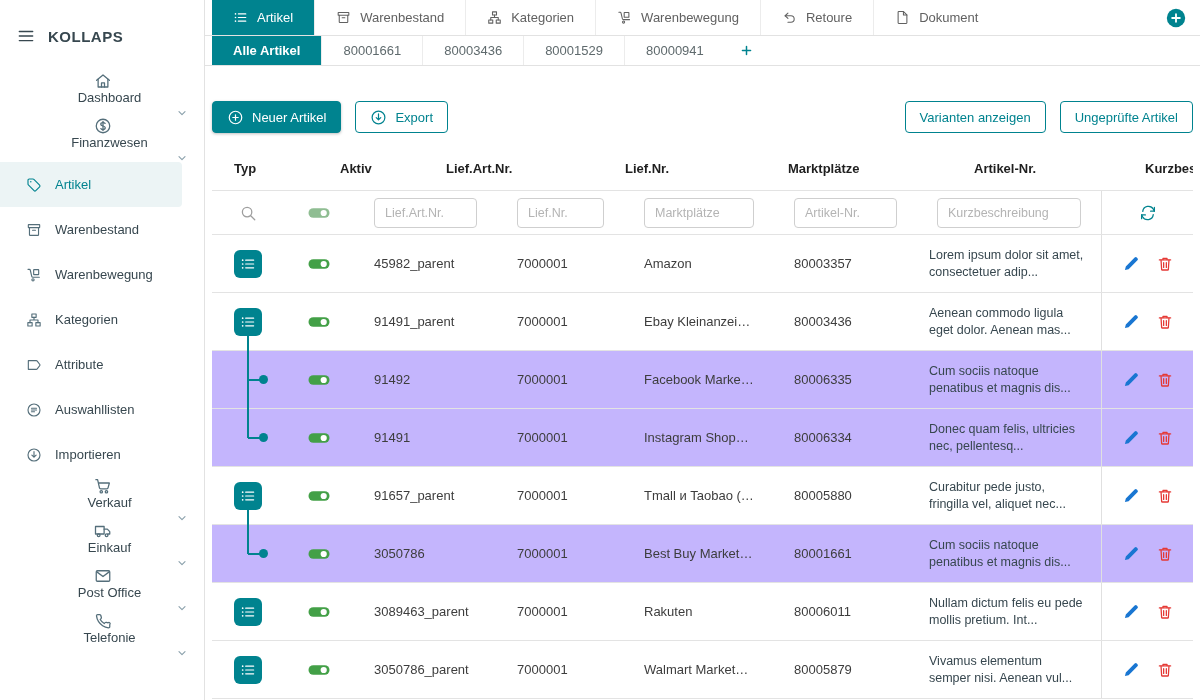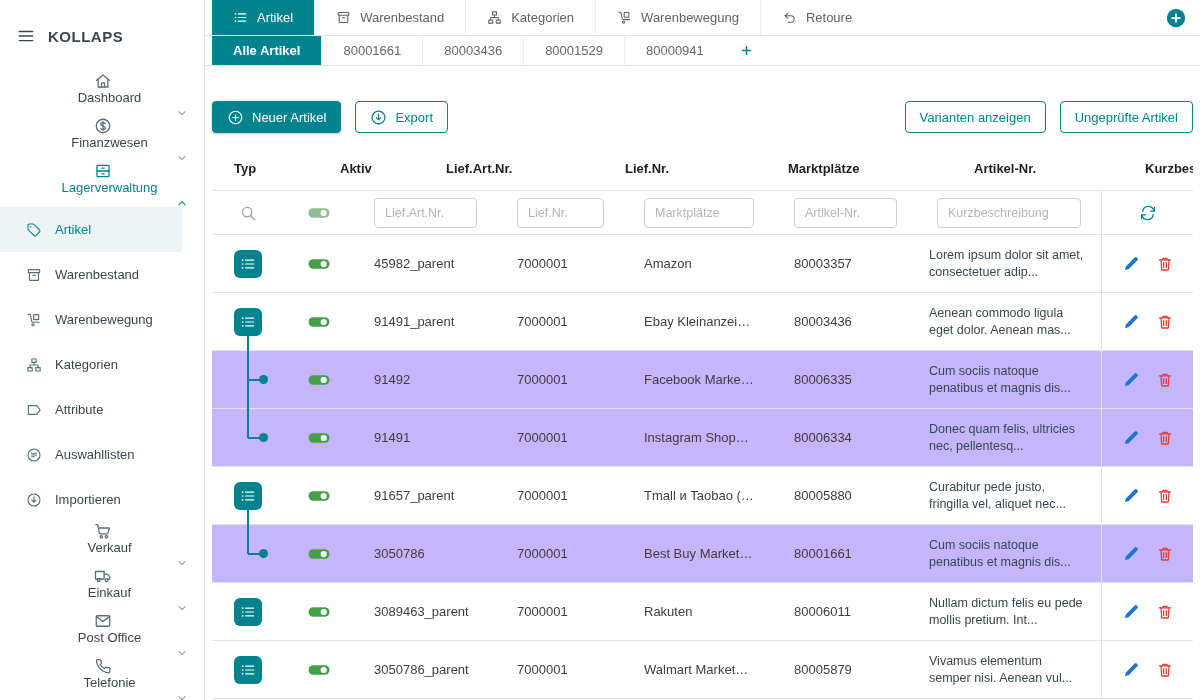--- a/index.html
+++ b/index.html
@@ -146,35 +146,20 @@
               <path d="M14.8 8.6c-.55-.75-1.6-1.25-2.8-1.25-1.66 0-3 .95-3 2.25s1.34 1.9 3 2.4 3 1.1 3 2.4-1.34 2.25-3 2.25c-1.2 0-2.25-.5-2.8-1.25"></path>
             </svg>
           </span>
           <span class="ni-label">Finanzwesen</span>
           <span class="ic chev">
             <svg viewBox="0 0 24 24" fill="none" stroke="currentColor" stroke-width="1.7" stroke-linecap="round" stroke-linejoin="round">
               <path d="M7.5 10l4.5 4.5L16.5 10"></path>
             </svg>
           </span>
         </div>
-        <div class="nav-item teal">
-          <span class="ic ni-icon">
-            <svg viewBox="0 0 24 24" fill="none" stroke="currentColor" stroke-width="1.7" stroke-linecap="round" stroke-linejoin="round">
-              <rect x="4" y="4.5" width="16" height="15" rx="1"></rect>
-              <path d="M4 12h16"></path>
-              <path d="M10.5 8.2h3M10.5 15.8h3"></path>
-            </svg>
-          </span>
-          <span class="ni-label">Lagerverwaltung</span>
-          <span class="ic chev">
-            <svg viewBox="0 0 24 24" fill="none" stroke="currentColor" stroke-width="1.7" stroke-linecap="round" stroke-linejoin="round">
-              <path d="M7.5 14.5L12 10l4.5 4.5"></path>
-            </svg>
-          </span>
-        </div>
         <div class="nav-sub active">
           <span class="ic ns-icon">
             <svg viewBox="0 0 24 24" fill="none" stroke="currentColor" stroke-width="1.7" stroke-linecap="round" stroke-linejoin="round">
               <path d="M20.4 12.2l-8.6-8.6a1.8 1.8 0 0 0-1.27-.53H4.8A1.8 1.8 0 0 0 3 4.87v5.73c0 .48.19.94.53 1.27l8.6 8.6a1.8 1.8 0 0 0 2.54 0l5.73-5.73a1.8 1.8 0 0 0 0-2.54z"></path>
               <circle cx="7.2" cy="7.2" r="1.1" fill="currentColor" stroke="none"></circle>
             </svg>
           </span>
           <span class="ni-label">Artikel</span>
         </div>
         <div class="nav-sub">
@@ -342,20 +327,29 @@
             <span>Warenbewegung</span>
           </div>
           <div class="tab">
             <span class="ic tab-ic">
               <svg viewBox="0 0 24 24" fill="none" stroke="currentColor" stroke-width="1.7" stroke-linecap="round" stroke-linejoin="round">
                 <path d="M9.5 13.5L5 9.2l4.5-4.3"></path>
                 <path d="M5 9.2h9.3a5.2 5.2 0 0 1 0 10.4H9.5"></path>
               </svg>
             </span>
             <span>Retoure</span>
+          </div>
+          <div class="tab">
+            <span class="ic tab-ic">
+              <svg viewBox="0 0 24 24" fill="none" stroke="currentColor" stroke-width="1.7" stroke-linecap="round" stroke-linejoin="round">
+                <path d="M6 2.5h7.6L19 7.9V20.5a1 1 0 0 1-1 1H6a1 1 0 0 1-1-1v-17a1 1 0 0 1 1-1z"></path>
+                <path d="M13.5 2.8V8H19"></path>
+              </svg>
+            </span>
+            <span>Dokument</span>
           </div>
         </div>
       <span class="ic plus-circle">
           <svg viewBox="0 0 24 24" fill="none" stroke="currentColor" stroke-width="1.7" stroke-linecap="round" stroke-linejoin="round">
             <circle cx="12" cy="12" r="10" fill="currentColor" stroke="none"></circle>
             <path d="M12 7.8v8.4M7.8 12h8.4" stroke="#ffffff" stroke-width="2"></path>
           </svg>
         </span>
     </div>
 

